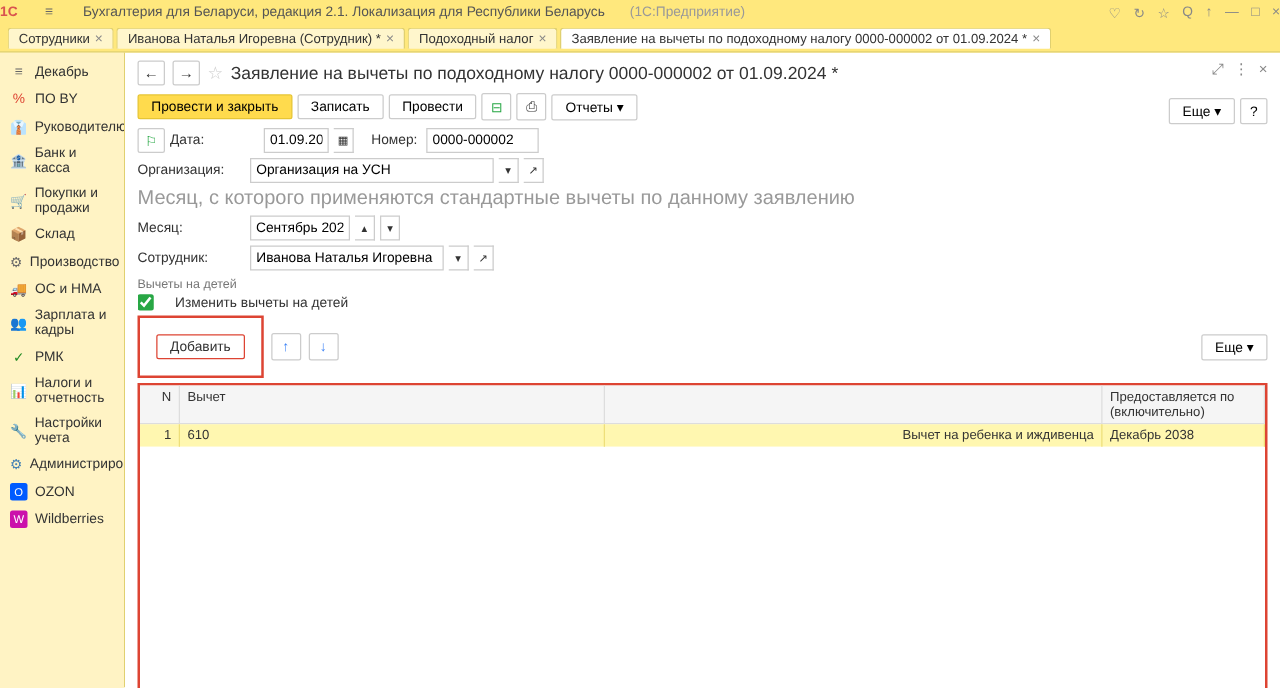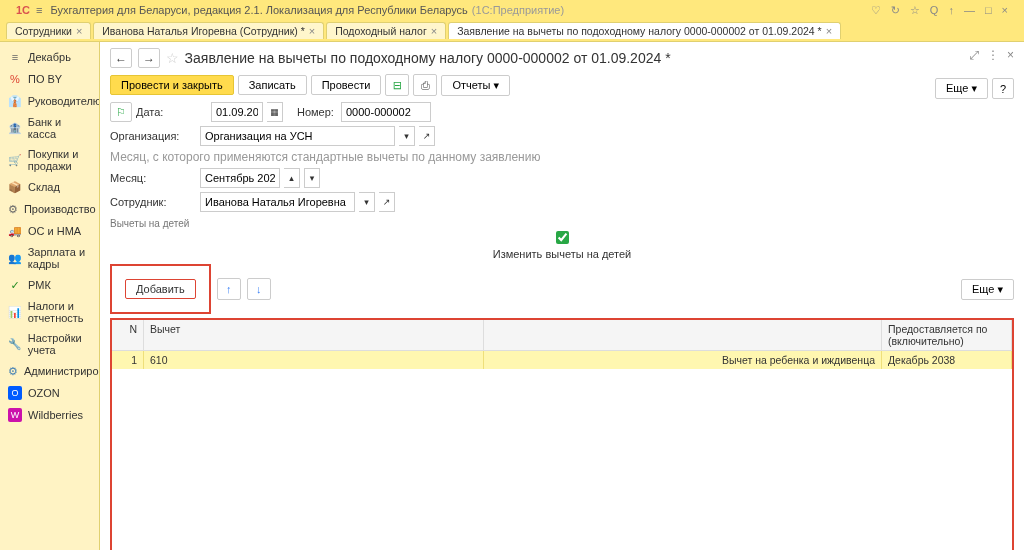--- a/index.html
+++ b/index.html
@@ -1,17 +1,17 @@
 <!DOCTYPE html>
 <html><head>
 <meta charset="utf-8">
 <style>
 * { box-sizing: border-box; margin: 0; padding: 0; font-family: Arial, sans-serif; }
 body { background: #fff; font-size: 11px; color: #333; overflow: hidden; }
-.titlebar { height: 20px; background: #ffe87d; display: flex; align-items: center; padding: 0 16px; font-size: 11px; }
+.titlebar { height: 20px; background: #ffe87d; display: flex; align-items: center; padding: 0 0; font-size: 11px; gap: 16px; }
 .titlebar .logo { color: #d9534f; font-weight: bold; margin-right: 6px; }
 .titlebar .burger { margin-right: 8px; color: #666; cursor: pointer; }
 .titlebar .title-main { color: #555; }
 .titlebar .title-sub { color: #999; margin-left: 4px; }
 .titlebar .right-icons { margin-left: auto; display: flex; gap: 10px; color: #888; }
 .titlebar .right-icons span { cursor: pointer; }
 .tabs-bar { height: 22px; background: #ffe87d; display: flex; align-items: center; padding-left: 6px; border-bottom: 1px solid #e0d070; }
 .tab { background: #fff6cc; border: 1px solid #e0d070; border-bottom: none; padding: 2px 8px; margin-right: 2px; font-size: 10.5px; display: flex; align-items: center; gap: 4px; border-radius: 3px 3px 0 0; cursor: pointer; }
 .tab.active { background: #fff; }
 .tab .close { color: #888; cursor: pointer; font-size: 11px; }
@@ -26,23 +26,23 @@
 .doc-title { font-size: 14px; color: #333; }
 .toolbar { display: flex; align-items: center; gap: 4px; margin-bottom: 6px; }
 .btn { border: 1px solid #ccc; background: #fff; padding: 3px 10px; border-radius: 2px; font-size: 11px; cursor: pointer; }
 .btn-primary { background: #ffdb4d; border-color: #e6c535; }
 .btn-icon { border: 1px solid #ccc; background: #fff; width: 24px; height: 22px; border-radius: 2px; cursor: pointer; display: inline-flex; align-items: center; justify-content: center; }
 .more-box { position: absolute; right: 10px; top: 36px; display: flex; gap: 4px; }
 .field-row { display: flex; align-items: center; margin-bottom: 4px; gap: 4px; }
 .field-label { width: 86px; font-size: 11px; color: #333; text-align: left; }
 .input { border: 1px solid #ccc; height: 20px; padding: 0 4px; font-size: 11px; background: #fff; }
 .input-btn { border: 1px solid #ccc; border-left: none; width: 16px; height: 20px; background: #fff; cursor: pointer; display: inline-flex; align-items: center; justify-content: center; font-size: 9px; }
-.hint-text { font-size: 12px; color: #999; margin: 2px 0 4px 0; }
+.hint-text { font-size: 16px; color: #999; margin: 2px 0 4px 0; }
 .section-label { font-size: 10px; color: #777; margin-top: 6px; }
-.checkbox-row { display: flex; align-items: center; gap: 4px; margin: 2px 0; flex-direction: column; }
+.checkbox-row { display: flex; align-items: center; gap: 17px; margin: 2px 0; }
 .checkbox-row input[type=checkbox] { accent-color: #28a745; }
 .tb-bar { display: flex; align-items: center; gap: 6px; margin: 4px 0; }
 .add-wrap { display: inline-block; border: 2px solid #d43; padding: 13px; }
 .table-wrap { border: 2px solid #d43; margin-top: 2px; }
 .grid-head { display: flex; background: #f5f5f5; border-bottom: 1px solid #ddd; font-size: 10.5px; }
 .grid-head div { padding: 3px 6px; border-right: 1px solid #ddd; }
 .grid-row { display: flex; background: #fff7b0; font-size: 10.5px; }
 .grid-row div { padding: 3px 6px; border-right: 1px solid #eedf7a; }
 .grid-body { height: 200px; background: #fff; }
 .col-n { width: 32px; text-align: right; }

